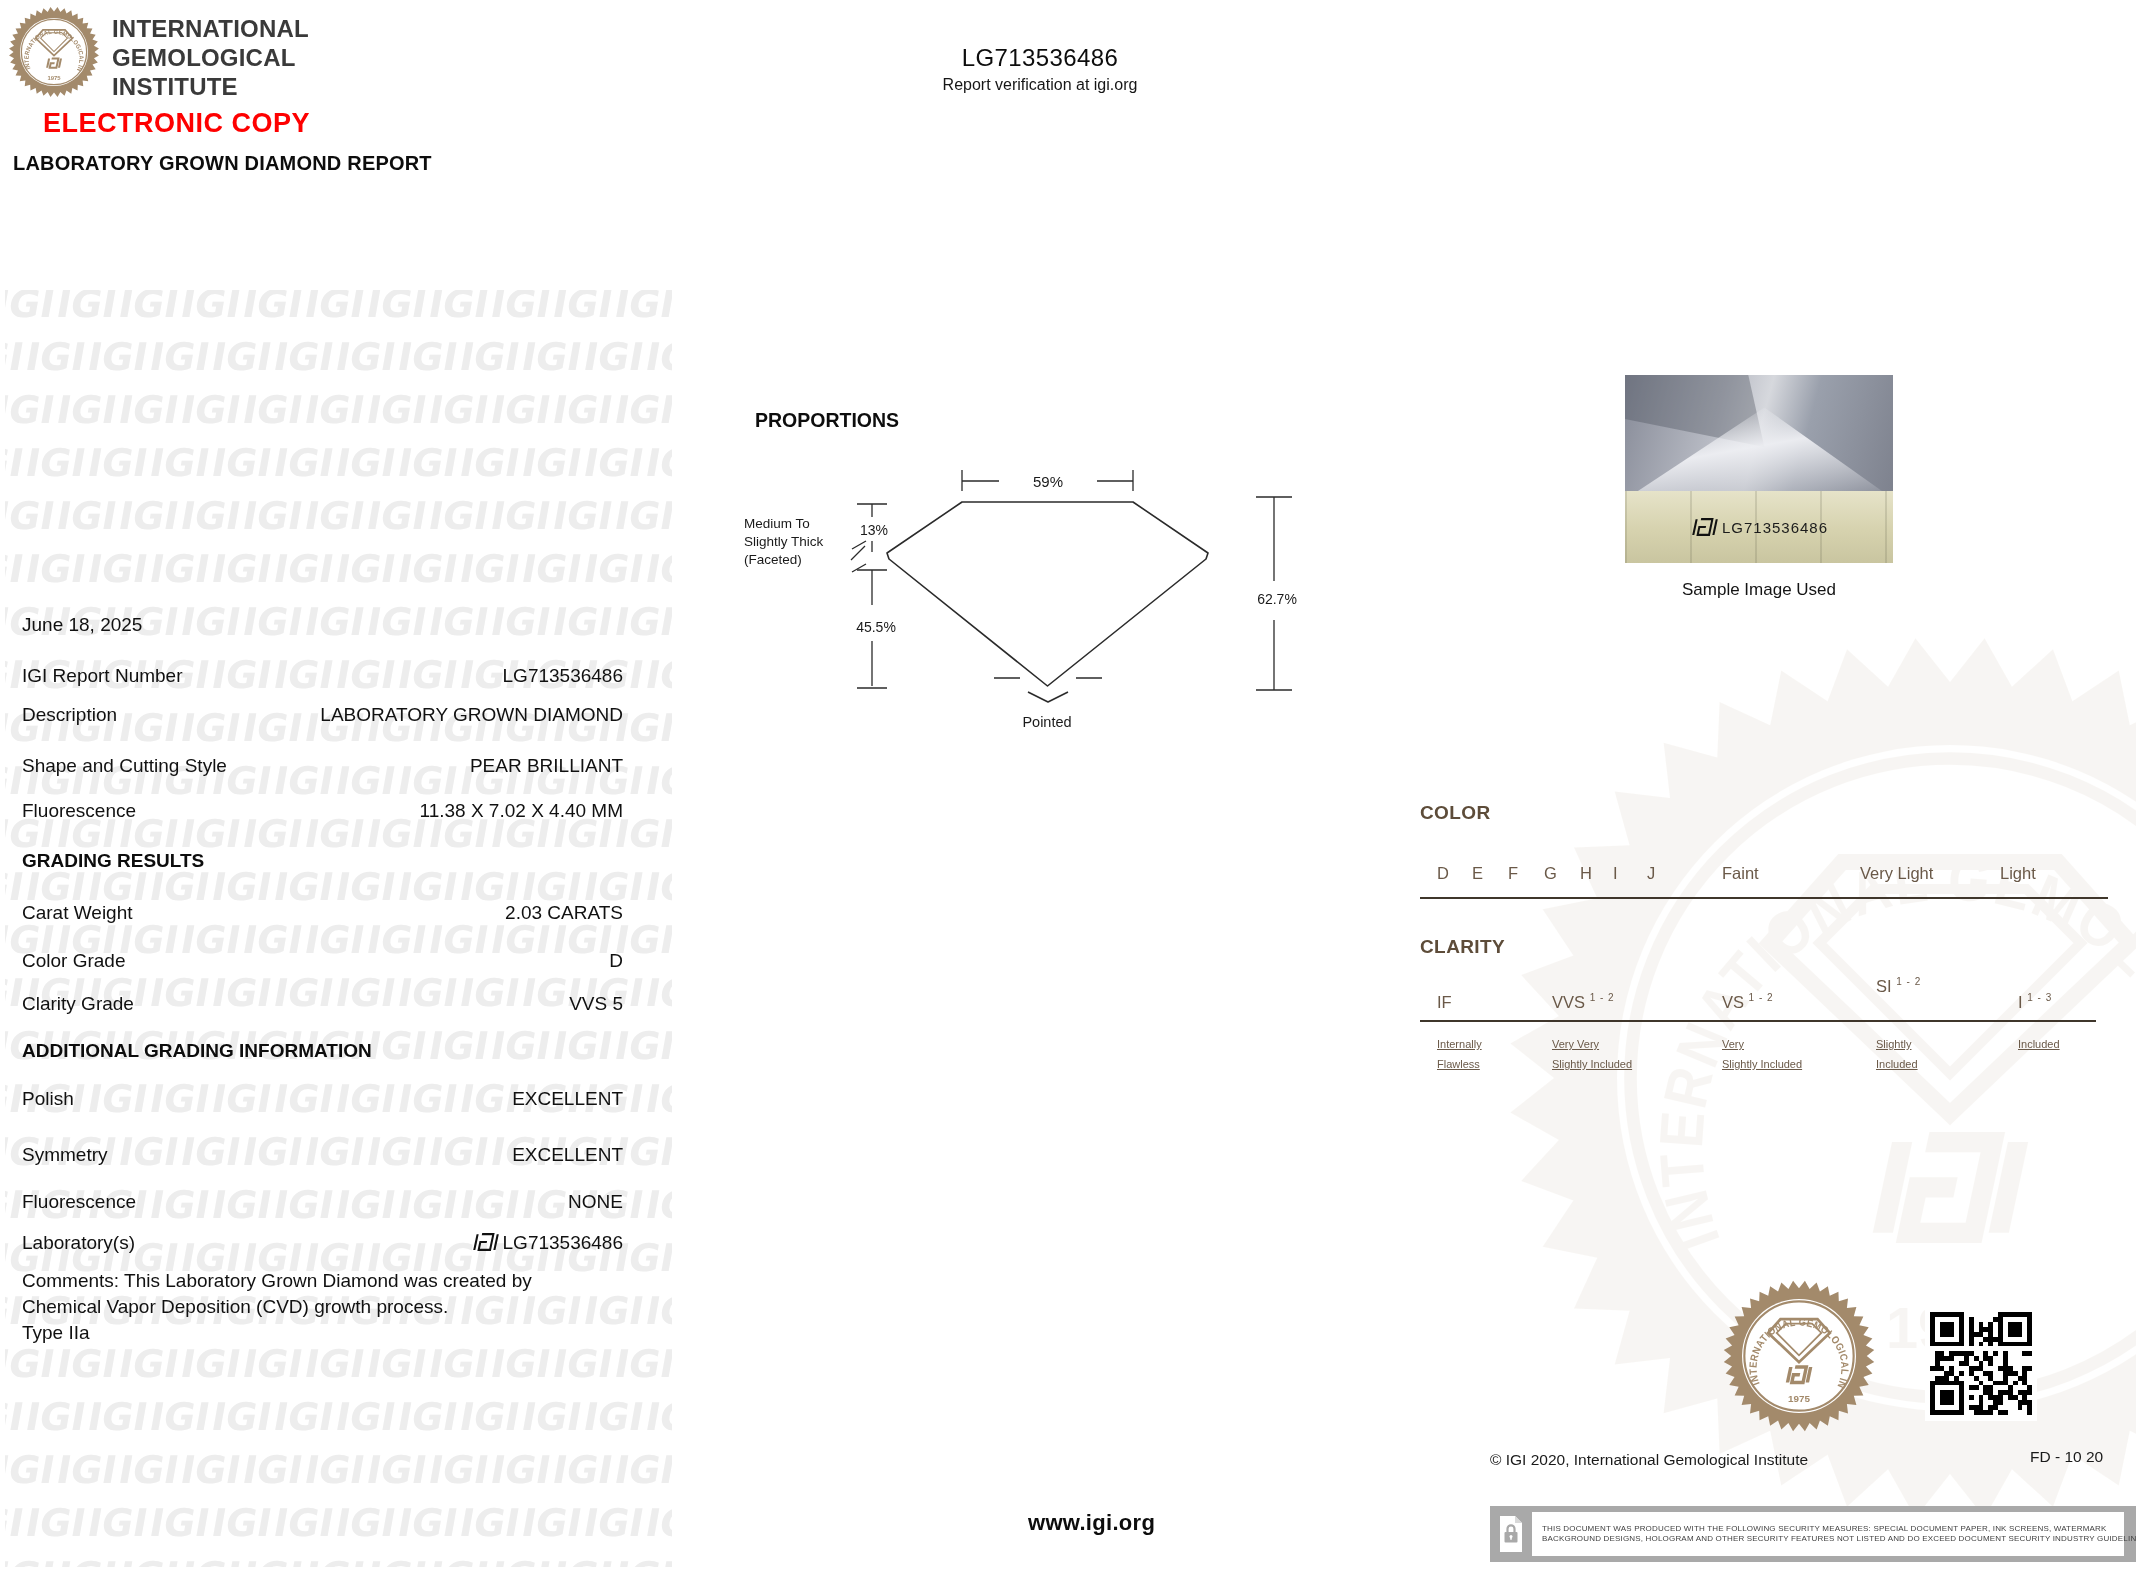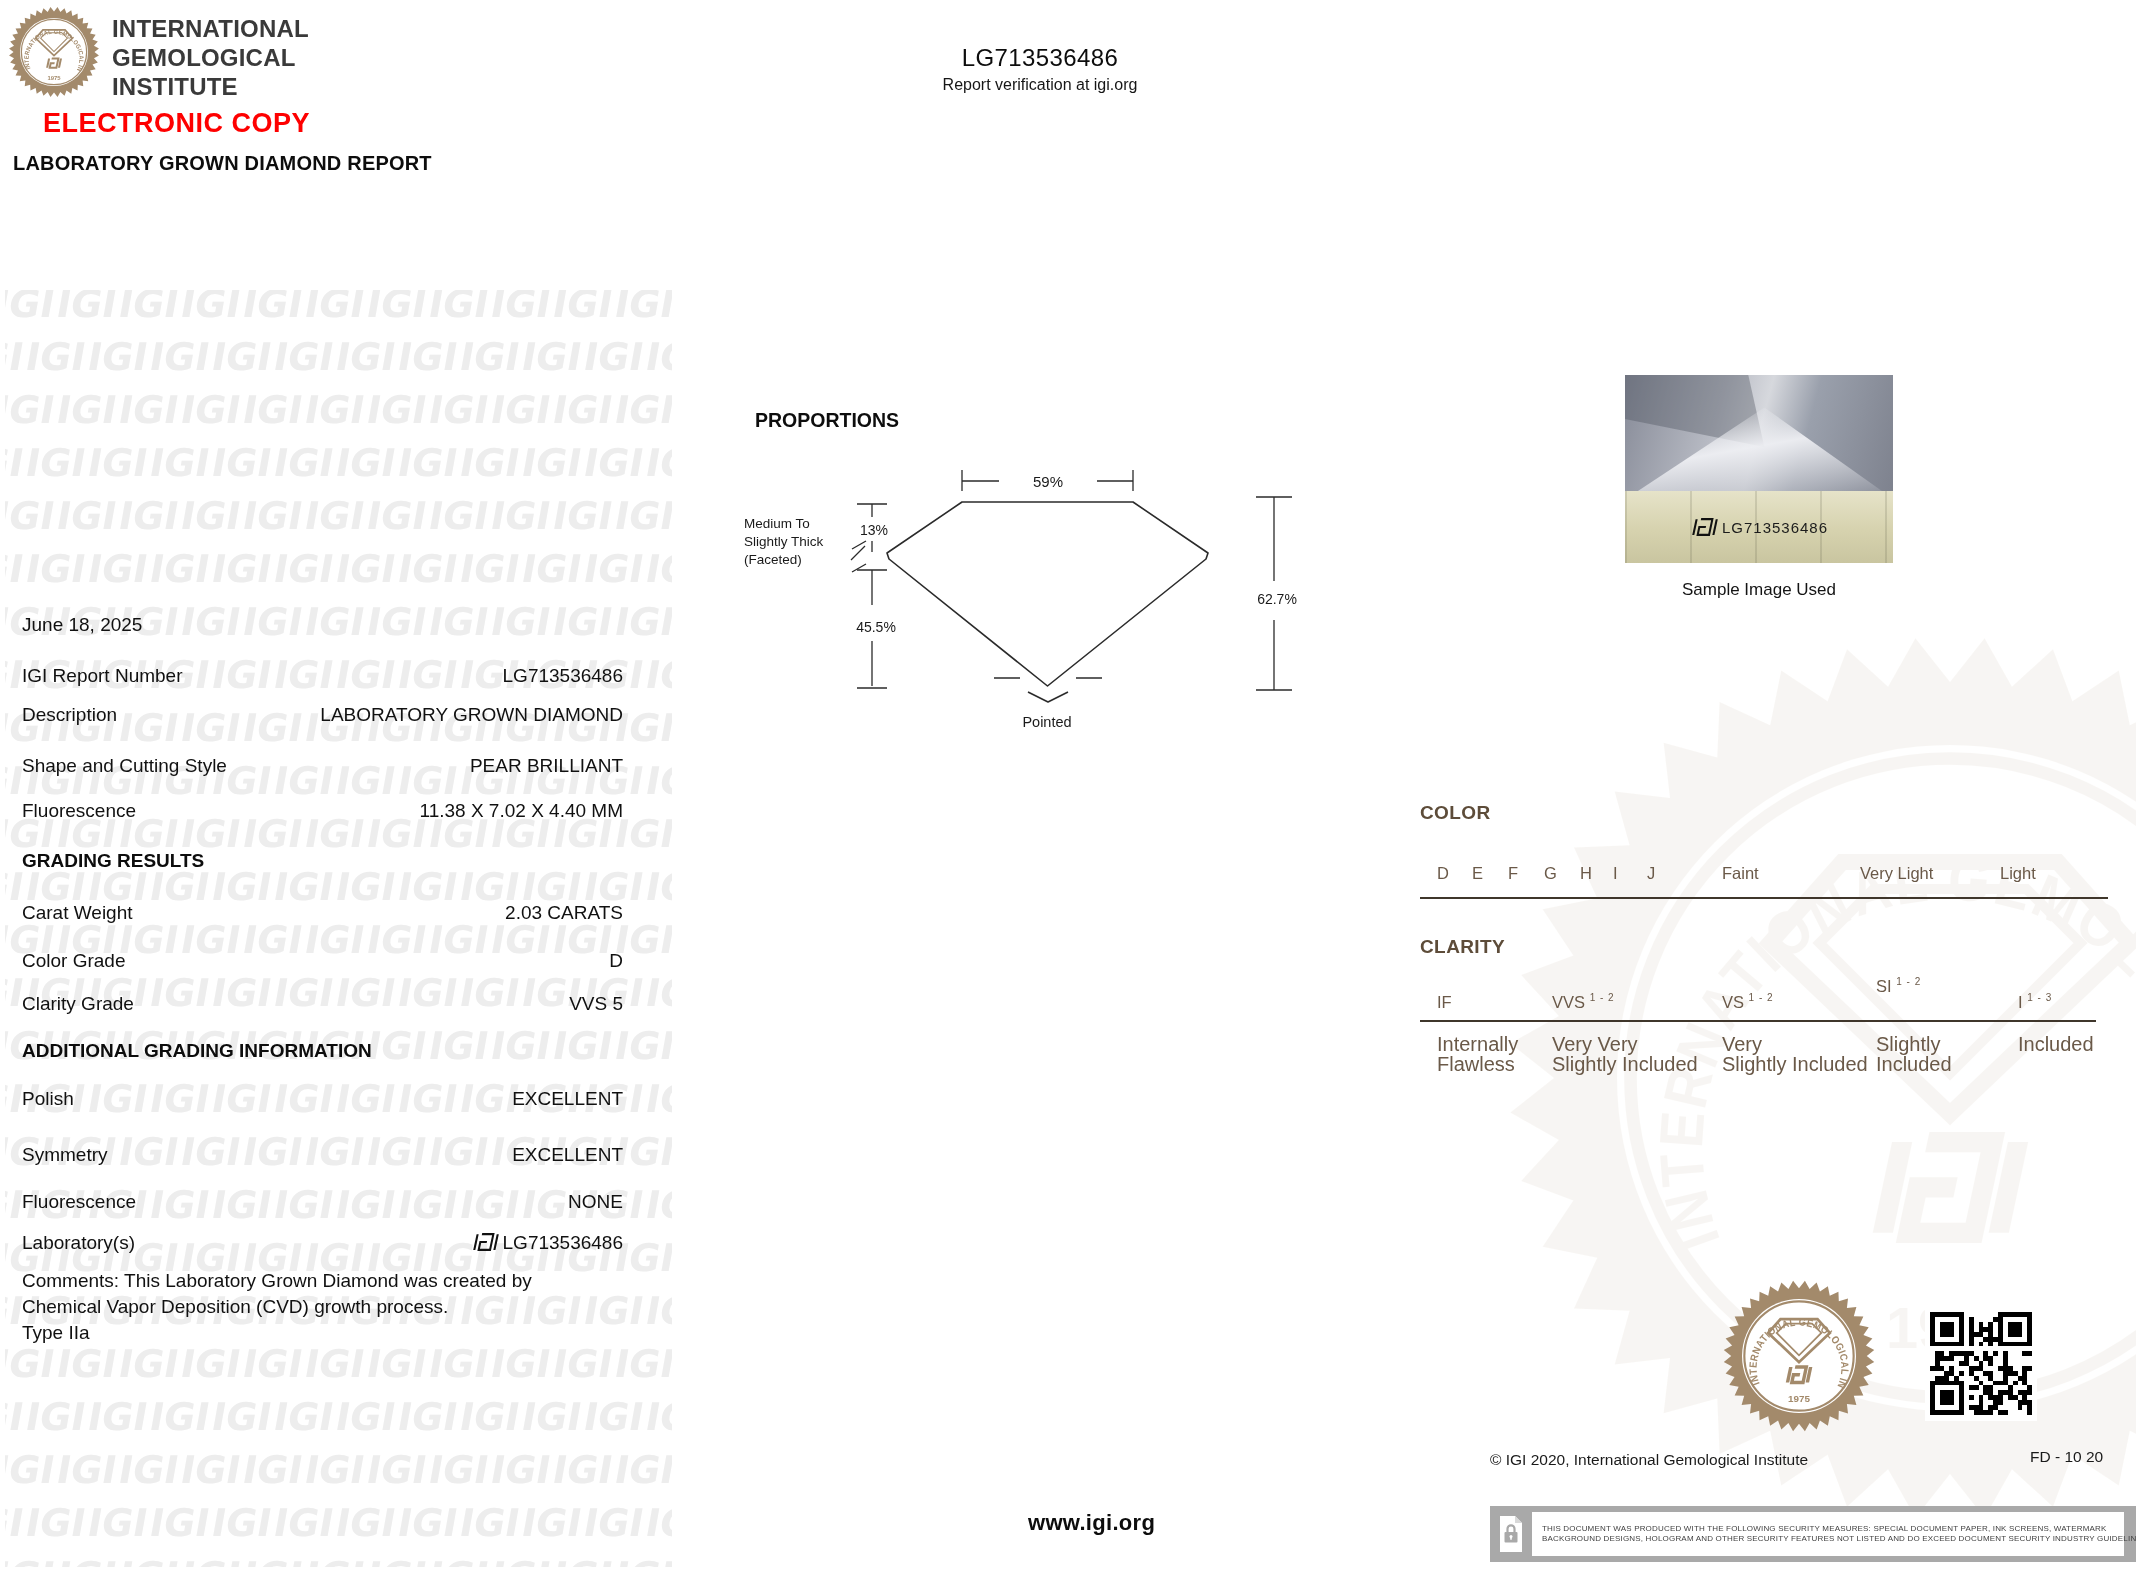--- a/index.html
+++ b/index.html
@@ -50,21 +50,21 @@
 
   
   .scale-h{font-size:19px;font-weight:bold;color:#5d4c39;letter-spacing:.4px;}
   .color-sec{left:1420px;top:802px;width:700px;z-index:1;}
   .scale-row{position:relative;height:0;}
   .cletter{position:absolute;font-size:16.5px;color:#6a5948;}
   .scale-line{position:absolute;height:2px;background:#3f362b;}
   .clar-sec{left:1420px;top:936px;width:700px;z-index:1;}
   .cgrade{position:absolute;font-size:16.5px;color:#6a5948;}
   .cgrade sup{font-size:10px;letter-spacing:1px;}
-  .cdesc{position:absolute;font-size:20px;line-height:20px;color:#6a5948;}
+  .cdesc{position:absolute;font-size:11px;line-height:20px;color:#6a5948;text-decoration:underline;}
 
   
   .wm-seal{left:1500px;top:628px;width:900px;height:900px;opacity:.08;z-index:0;}
   .seal-big{left:1722px;top:1279px;width:154px;height:154px;z-index:1;}
   .qr-box{left:1925px;top:1306px;width:112px;height:115px;background:#fff;z-index:1;}
   .copyright{left:1490px;top:1451px;font-size:15.5px;color:#1a1a1a;z-index:1;}
   .form-code{left:2030px;top:1448px;font-size:15.5px;color:#1a1a1a;z-index:1;}
   .website{left:1028px;top:1510px;font-size:22px;font-weight:bold;color:#0d0d0d;letter-spacing:.3px;}
 
   .sec-bar{left:1490px;top:1506px;width:646px;height:56px;background:#a9a9a9;

